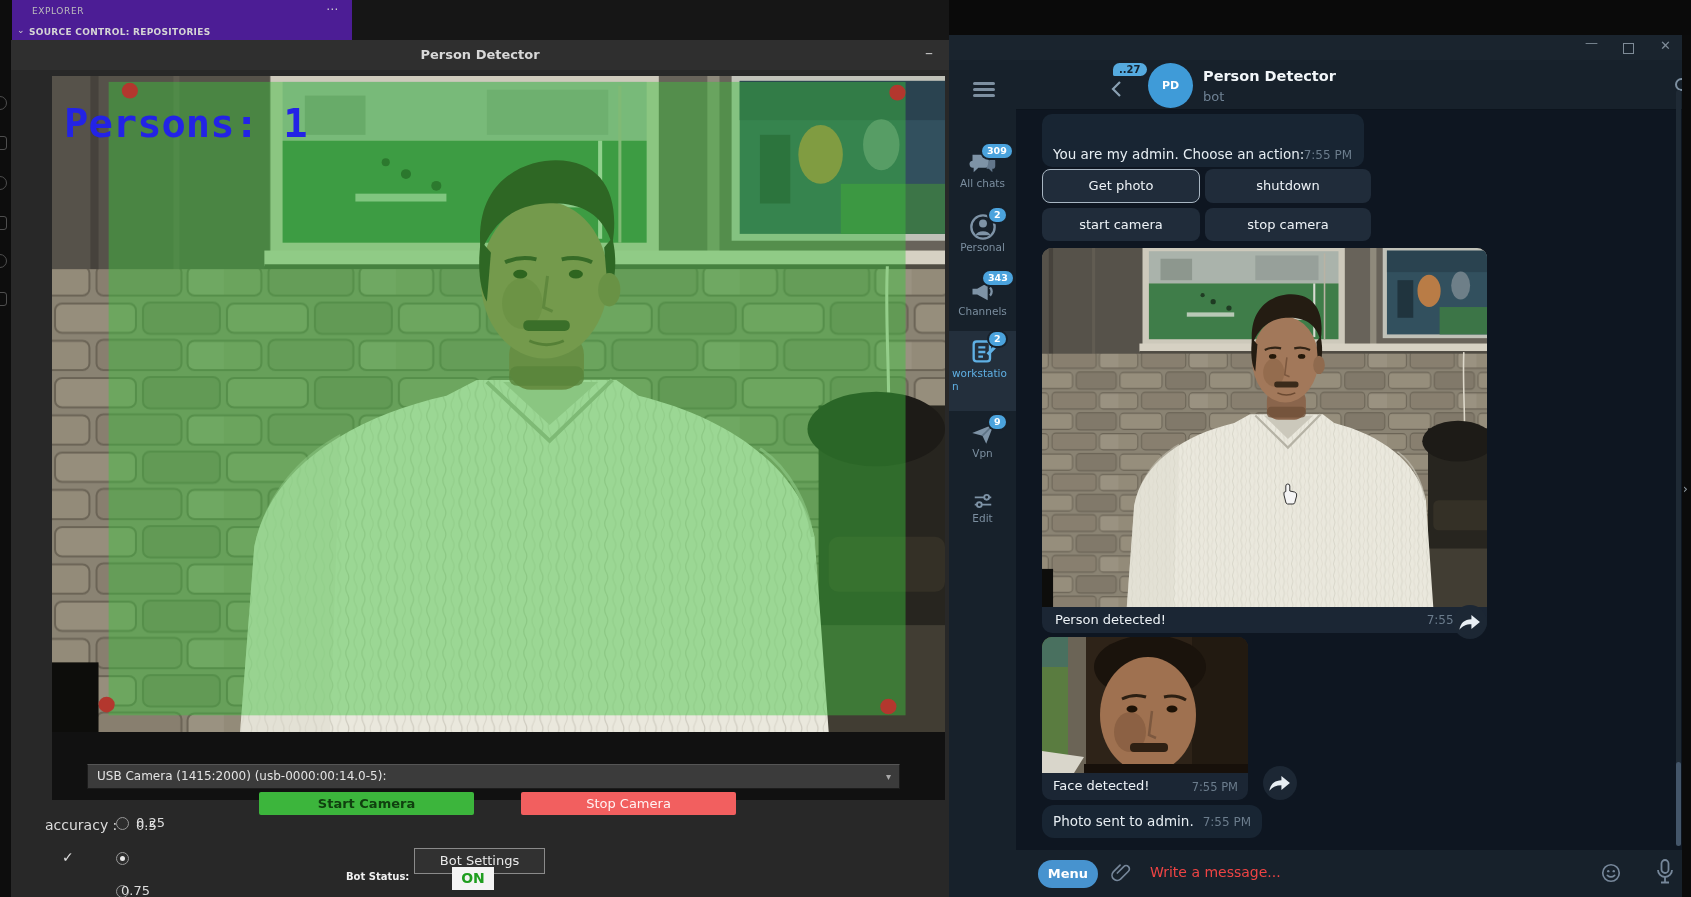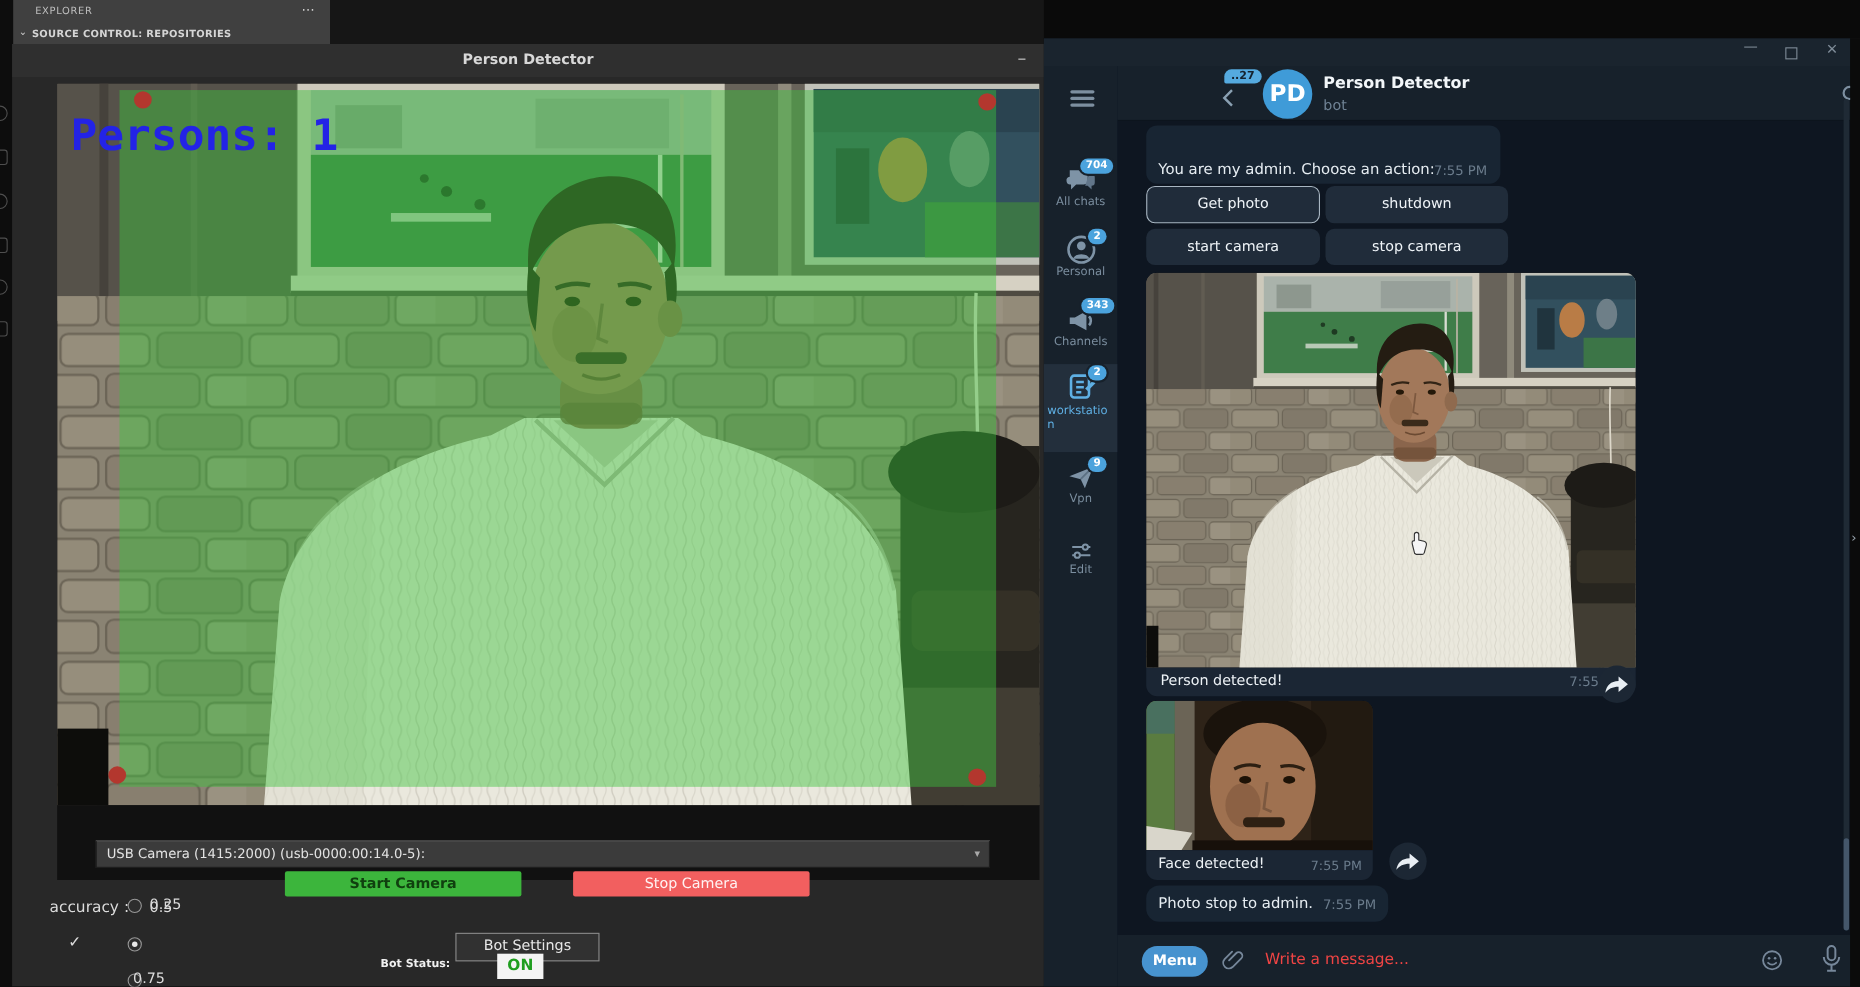--- a/index.html
+++ b/index.html
@@ -5,21 +5,21 @@
   * { margin:0; padding:0; box-sizing:border-box; }
   html,body { background:#000; }
   body { font-family:"DejaVu Sans", sans-serif; }
   #screen { position:relative; width:1691px; height:897px; background:#161616; overflow:hidden; }
   .abs { position:absolute; }
 
   
   .vs-activity { left:0; top:0; width:12px; height:897px; background:#0d0d0d; }
   .vs-sliver { position:absolute; left:-7px; width:14px; height:14px; border:1.5px solid #5f5f5f; border-radius:3px; opacity:.8; }
   .vs-sliver.round { border-radius:50%; }
-  .vs-panel { left:12px; top:0; width:288px; height:40px; background:#404040; color:#c8c8c8; }
+  .vs-panel { left:12px; top:0; width:340px; height:40px; background:#4c1d95; color:#c8c8c8; }
   .vs-explorer { position:absolute; left:20px; top:6px; font-size:9px; letter-spacing:.6px; color:#bdbdbd; }
   .vs-dots { position:absolute; right:14px; top:2px; font-size:12px; color:#cfcfcf; }
   .vs-sc { position:absolute; left:17px; top:27px; font-size:9px; font-weight:bold; color:#d5d5d5; letter-spacing:.3px; }
   .vs-chev { position:absolute; left:5px; top:25px; font-size:9px; color:#cccccc; }
 
   
   .pd-window { left:11px; top:40px; width:938px; height:857px; background:#282828; }
   .pd-titlebar { position:absolute; left:0; top:0; width:100%; height:30px; background:#2f2f2f; }
   .pd-title { position:absolute; left:0; right:0; top:7px; text-align:center; font-size:13px; font-weight:bold; color:#d8d8d8; }
   .pd-min { position:absolute; right:16px; top:3px; font-size:16px; color:#bcbcbc; cursor:default; }
@@ -46,21 +46,21 @@
   .tg-sidebar { position:absolute; left:0; top:25px; width:67px; height:837px; background:#17212b; }
   .burger b { display:block; width:22px; height:2.5px; background:#7d8fa0; border-radius:2px; margin-bottom:3.5px; }
   .sb-item { position:absolute; left:0; width:67px; text-align:center; }
   .sb-label { font-size:10.5px; color:#7b8e9f; line-height:13px; }
   .sb-sel { position:absolute; left:0; width:67px; background:#232f3c; }
   .sb-sel .sb-label { color:#5fb0e4; word-break:break-all; padding:0 3px; }
   .badge { position:absolute; background:#4ba3dd; color:#fff; font-size:9.5px; font-weight:bold;
     border-radius:9px; padding:1px 5px; box-shadow:0 0 0 2px #17212b; line-height:12px; }
   .tg-header { position:absolute; left:67px; top:25px; width:666px; height:50px; background:#17212b; border-bottom:1px solid #0c141d; }
   .tg-avatar { position:absolute; left:132px; top:3px; width:45px; height:45px; border-radius:50%; background:#3f9bd8;
-    color:#fff; font-weight:bold; font-size:21px; text-align:center; line-height:45px; }
+    color:#fff; font-weight:bold; font-size:11px; text-align:center; line-height:45px; }
   .tg-title { position:absolute; left:187px; top:8px; font-size:14.5px; font-weight:bold; color:#f2f6f9; }
   .tg-sub { position:absolute; left:187px; top:29px; font-size:13px; color:#6f8294; }
   .backbadge { position:absolute; left:97px; top:3px; background:#55aadf; color:#15222e; font-size:10px; font-weight:bold;
     border-radius:8px 8px 8px 2px; padding:1px 6px; }
   .tg-chat { position:absolute; left:67px; top:75px; width:666px; height:740px; background:#0e1621; }
   .bubble { background:#182533; border-radius:10px; color:#e6edf2; }
   .msg-time { color:#6b7c8c; font-size:12px; }
   .kb-btn { position:absolute; background:#202c3a; border-radius:8px; color:#eef3f7; font-size:13px; font-weight:500;
     text-align:center; cursor:pointer; }
   .photo-wrap { position:absolute; overflow:hidden; border-radius:10px 10px 0 0; background:#222; }
@@ -223,21 +223,21 @@
           <b></b>
           <b></b>
         </div>
 
       <div class="sb-item" style="top:89px;">
         <svg width="30" height="28" viewBox="0 0 24 24" style="margin:0 auto;">
           <path d="M3 5 h11 a3 3 0 0 1 3 3 v5 a3 3 0 0 1 -3 3 h-6 l-4 4 v-4 a3 3 0 0 1 -1 -6 z" fill="#7e93a6"></path>
           <path d="M18 8 h2 a2.5 2.5 0 0 1 2.5 2.5 v4 a2.5 2.5 0 0 1 -2.5 2.5 v3 l-3 -3 h-2" fill="#62768a"></path>
         </svg>
         <div class="sb-label">All chats</div>
-        <span class="badge" style="left:33px; top:-5px;">704</span>
+        <span class="badge" style="left:33px; top:-5px;">309</span>
       </div>
 
       <div class="sb-item" style="top:153px;">
         <svg width="28" height="28" viewBox="0 0 24 24" style="margin:0 auto;">
           <circle cx="12" cy="12" r="10" fill="none" stroke="#7e93a6" stroke-width="2"></circle>
           <circle cx="12" cy="9" r="3.4" fill="#7e93a6"></circle>
           <path d="M5.5 19 a7 5.5 0 0 1 13 0" fill="#7e93a6"></path>
         </svg>
         <div class="sb-label">Personal</div>
         <span class="badge" style="left:40px; top:-5px;">2</span>
@@ -347,21 +347,21 @@
         <span class="abs" style="left:11px; top:5px;">Face detected!</span>
         <span class="abs msg-time" style="right:10px; top:7px; font-size:11.5px;">7:55 PM</span>
       </div>
       <div class="share-btn" style="left:247px; top:656px;">
         <svg width="34" height="34" viewBox="0 0 24 24">
           <path d="M13 7 l6 5 -6 5 v-3.4 c-4 0 -6.5 1.4 -8.5 3.9 .8-4.8 3.5-7.3 8.5-7.5 z" fill="#e8eef3"></path>
         </svg>
       </div>
 
       <div class="abs bubble" style="left:26px; top:695px; width:220px; height:33px; border-radius:12px;">
-        <span class="abs" style="left:11px; top:8px; font-size:13.5px;">Photo stop to admin.</span>
+        <span class="abs" style="left:11px; top:8px; font-size:13.5px;">Photo sent to admin.</span>
         <span class="abs msg-time" style="right:11px; top:10px;">7:55 PM</span>
       </div>
 
       <svg class="abs" style="left:263px; top:372px;" width="20" height="23" viewBox="0 0 20 23">
         <path d="M7 21 L5 13 Q4 9.5 6.8 9.5 L6.8 4 Q6.8 2 8.8 2 Q10.8 2 10.8 4 L10.8 9 L15.5 10 Q18.5 11 17.6 14 L15.8 20.5 Q15.5 22 14 22 L8.5 22 Z" fill="#f5f5f5" stroke="#333" stroke-width="1"></path>
       </svg>
     </div>
 
     <div class="tg-composer">
       <div class="menu-btn">Menu</div>

